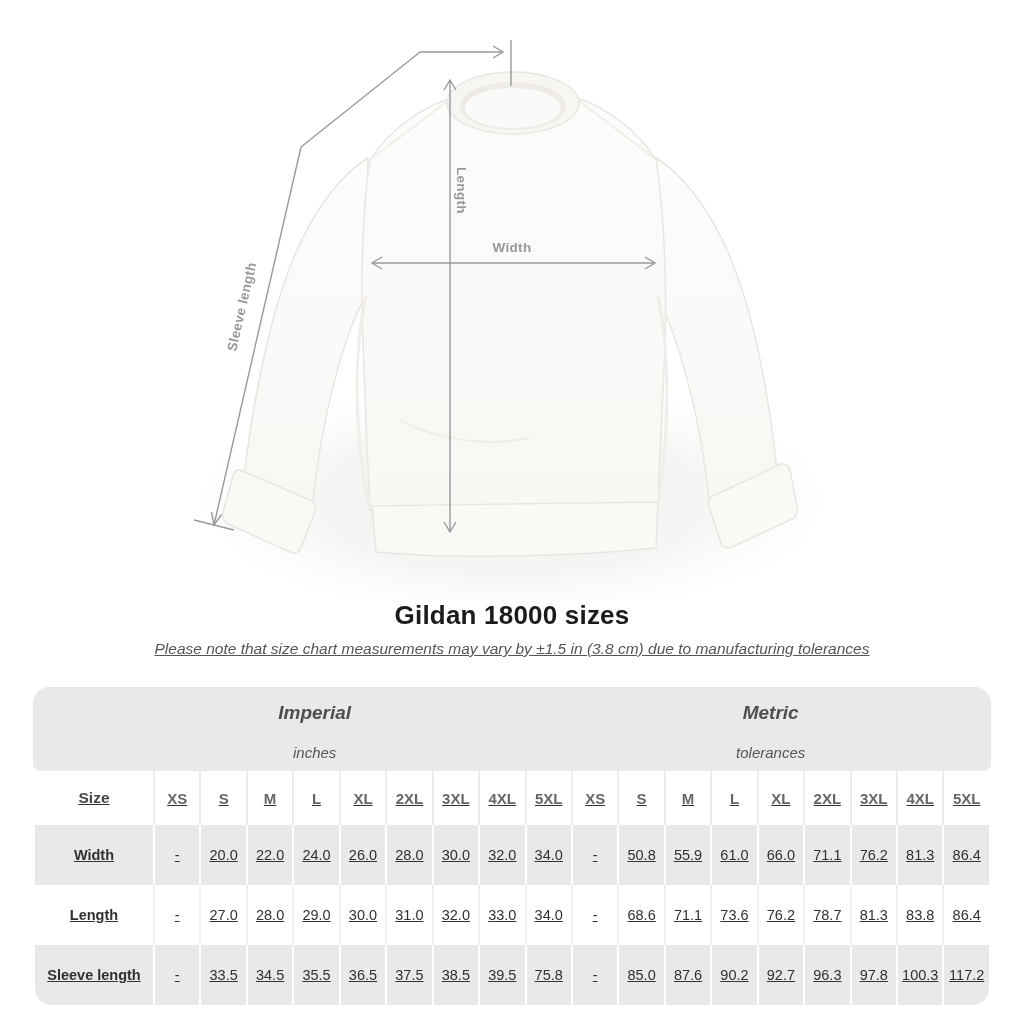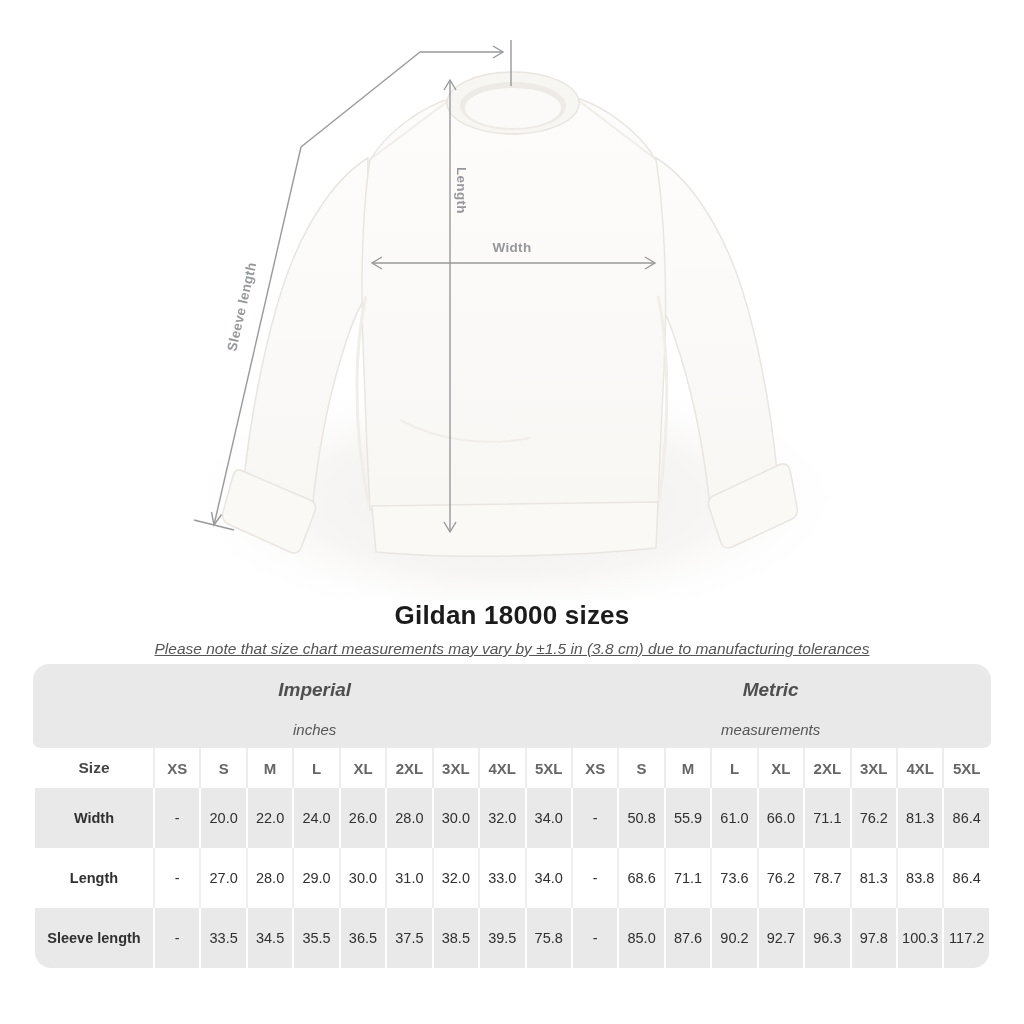--- a/index.html
+++ b/index.html
@@ -8,30 +8,30 @@
     font-family:"Liberation Sans", sans-serif;color:#333;
   }
   
   .diagram-wrap{position:absolute;top:0;left:0;width:1024px;height:600px;}
   .measure-label{fill:#97989b;font-weight:bold;font-size:13.5px;letter-spacing:.3px;}
   
   .heading{position:absolute;top:600px;left:0;width:1024px;text-align:center;}
   .page-title{margin:0;font-size:26px;font-weight:bold;color:#1b1b1b;letter-spacing:.2px;}
   .page-note{margin:9px 0 0 0;font-size:15.5px;font-style:italic;color:#555;text-decoration:underline;}
   
-  .card{position:absolute;left:33px;top:664px;width:958px;}
+  .card{position:absolute;left:33px;top:687px;width:958px;text-decoration:underline;}
   .unit-bar{position:relative;height:84px;background:#e9e9e9;border-radius:16px 16px 7px 7px;}
   .unit{position:absolute;top:15px;transform:translateX(-50%);text-align:center;color:#4f4f4f;}
   .unit-imperial{left:29.4%;}
   .unit-metric{left:77%;}
   .u-name{font-size:19px;font-weight:bold;font-style:italic;}
   .u-sub{font-size:15px;font-style:italic;margin-top:20px;color:#565656;}
   table.sizes{width:100%;border-collapse:separate;border-spacing:2px 0;table-layout:fixed;margin-top:0;}
   col.c-size{width:118px;}
-  tr.r-size th{height:40px;font-size:15px;font-weight:bold;color:#666;background:#fff;}
+  tr.r-size th{height:54px;font-size:15px;font-weight:bold;color:#666;background:#fff;}
   tr.r-size th.lbl{color:#444;font-size:15.5px;}
   tr.r-data td{height:60px;font-size:14.5px;color:#303030;text-align:center;vertical-align:middle;}
   td.lbl{font-weight:bold;color:#555;font-size:15px;}
   tr.r-gray td{background:#e9e9e9;}
   tr.r-white td{background:#ffffff;}
   
   tr.r-size th + th{box-shadow:-2px 0 0 #ececec;}
   tr.r-white td + td{box-shadow:-2px 0 0 #efefef;}
   tr.r-last td:first-child{border-radius:0 0 0 16px;}
   tr.r-last td:last-child{border-radius:0 0 16px 0;}
@@ -123,21 +123,21 @@
 </div>
 
 <div class="card">
   <div class="unit-bar">
     <div class="unit unit-imperial">
       <div class="u-name">Imperial</div>
       <div class="u-sub">inches</div>
     </div>
     <div class="unit unit-metric">
       <div class="u-name">Metric</div>
-      <div class="u-sub">measurements</div>
+      <div class="u-sub">tolerances</div>
     </div>
   </div>
 
   <table class="sizes">
     <colgroup>
       <col class="c-size">
       <col>
         <col>
         <col>
         <col>

